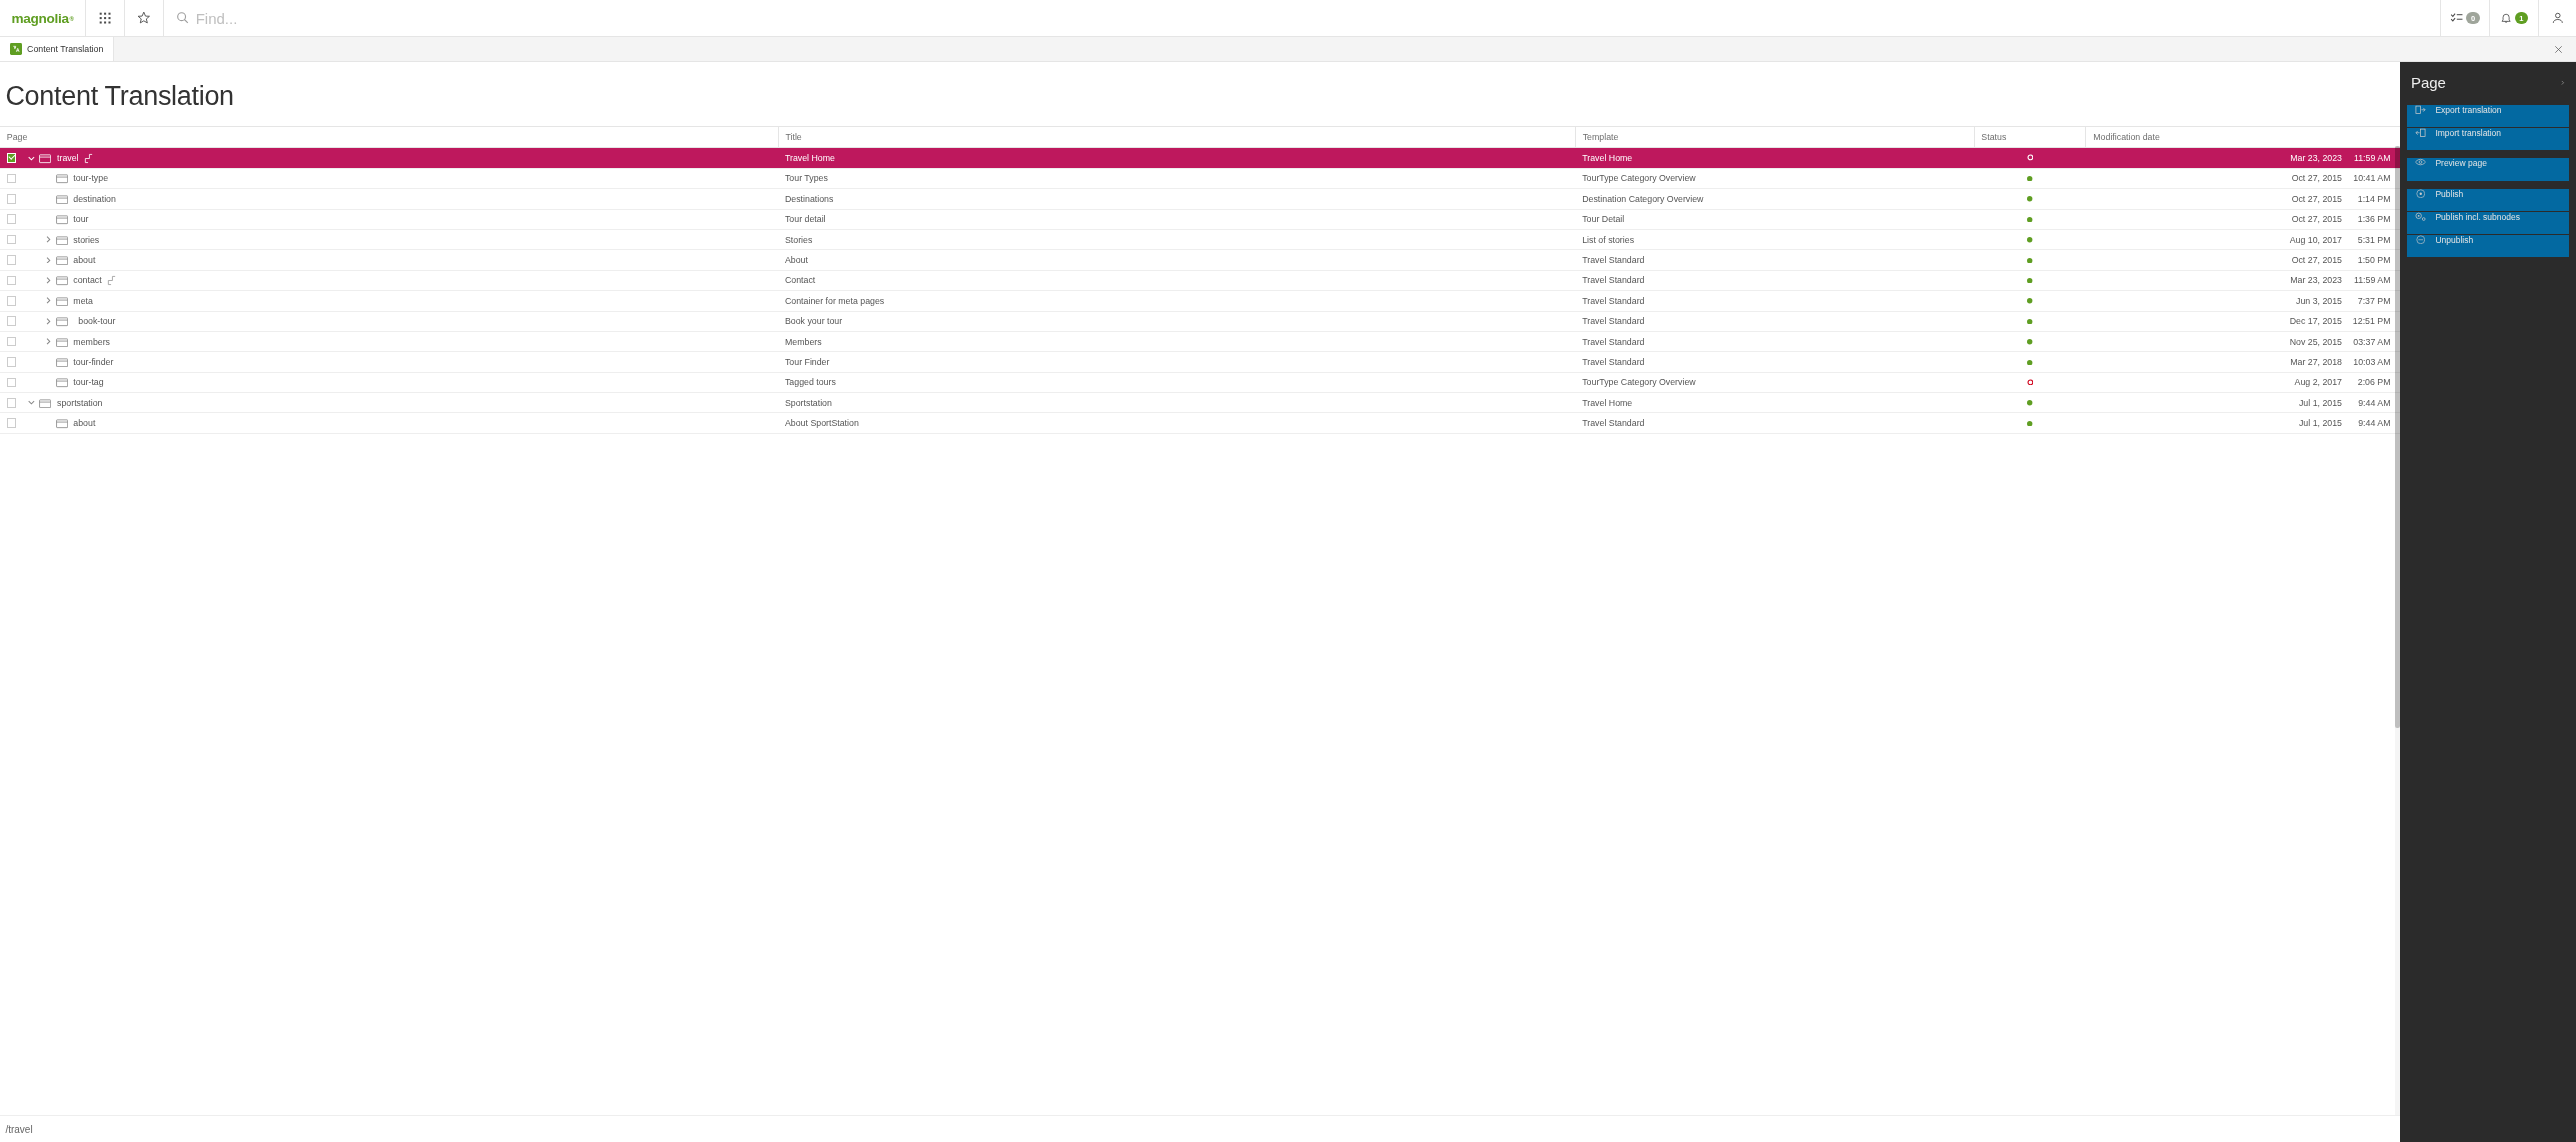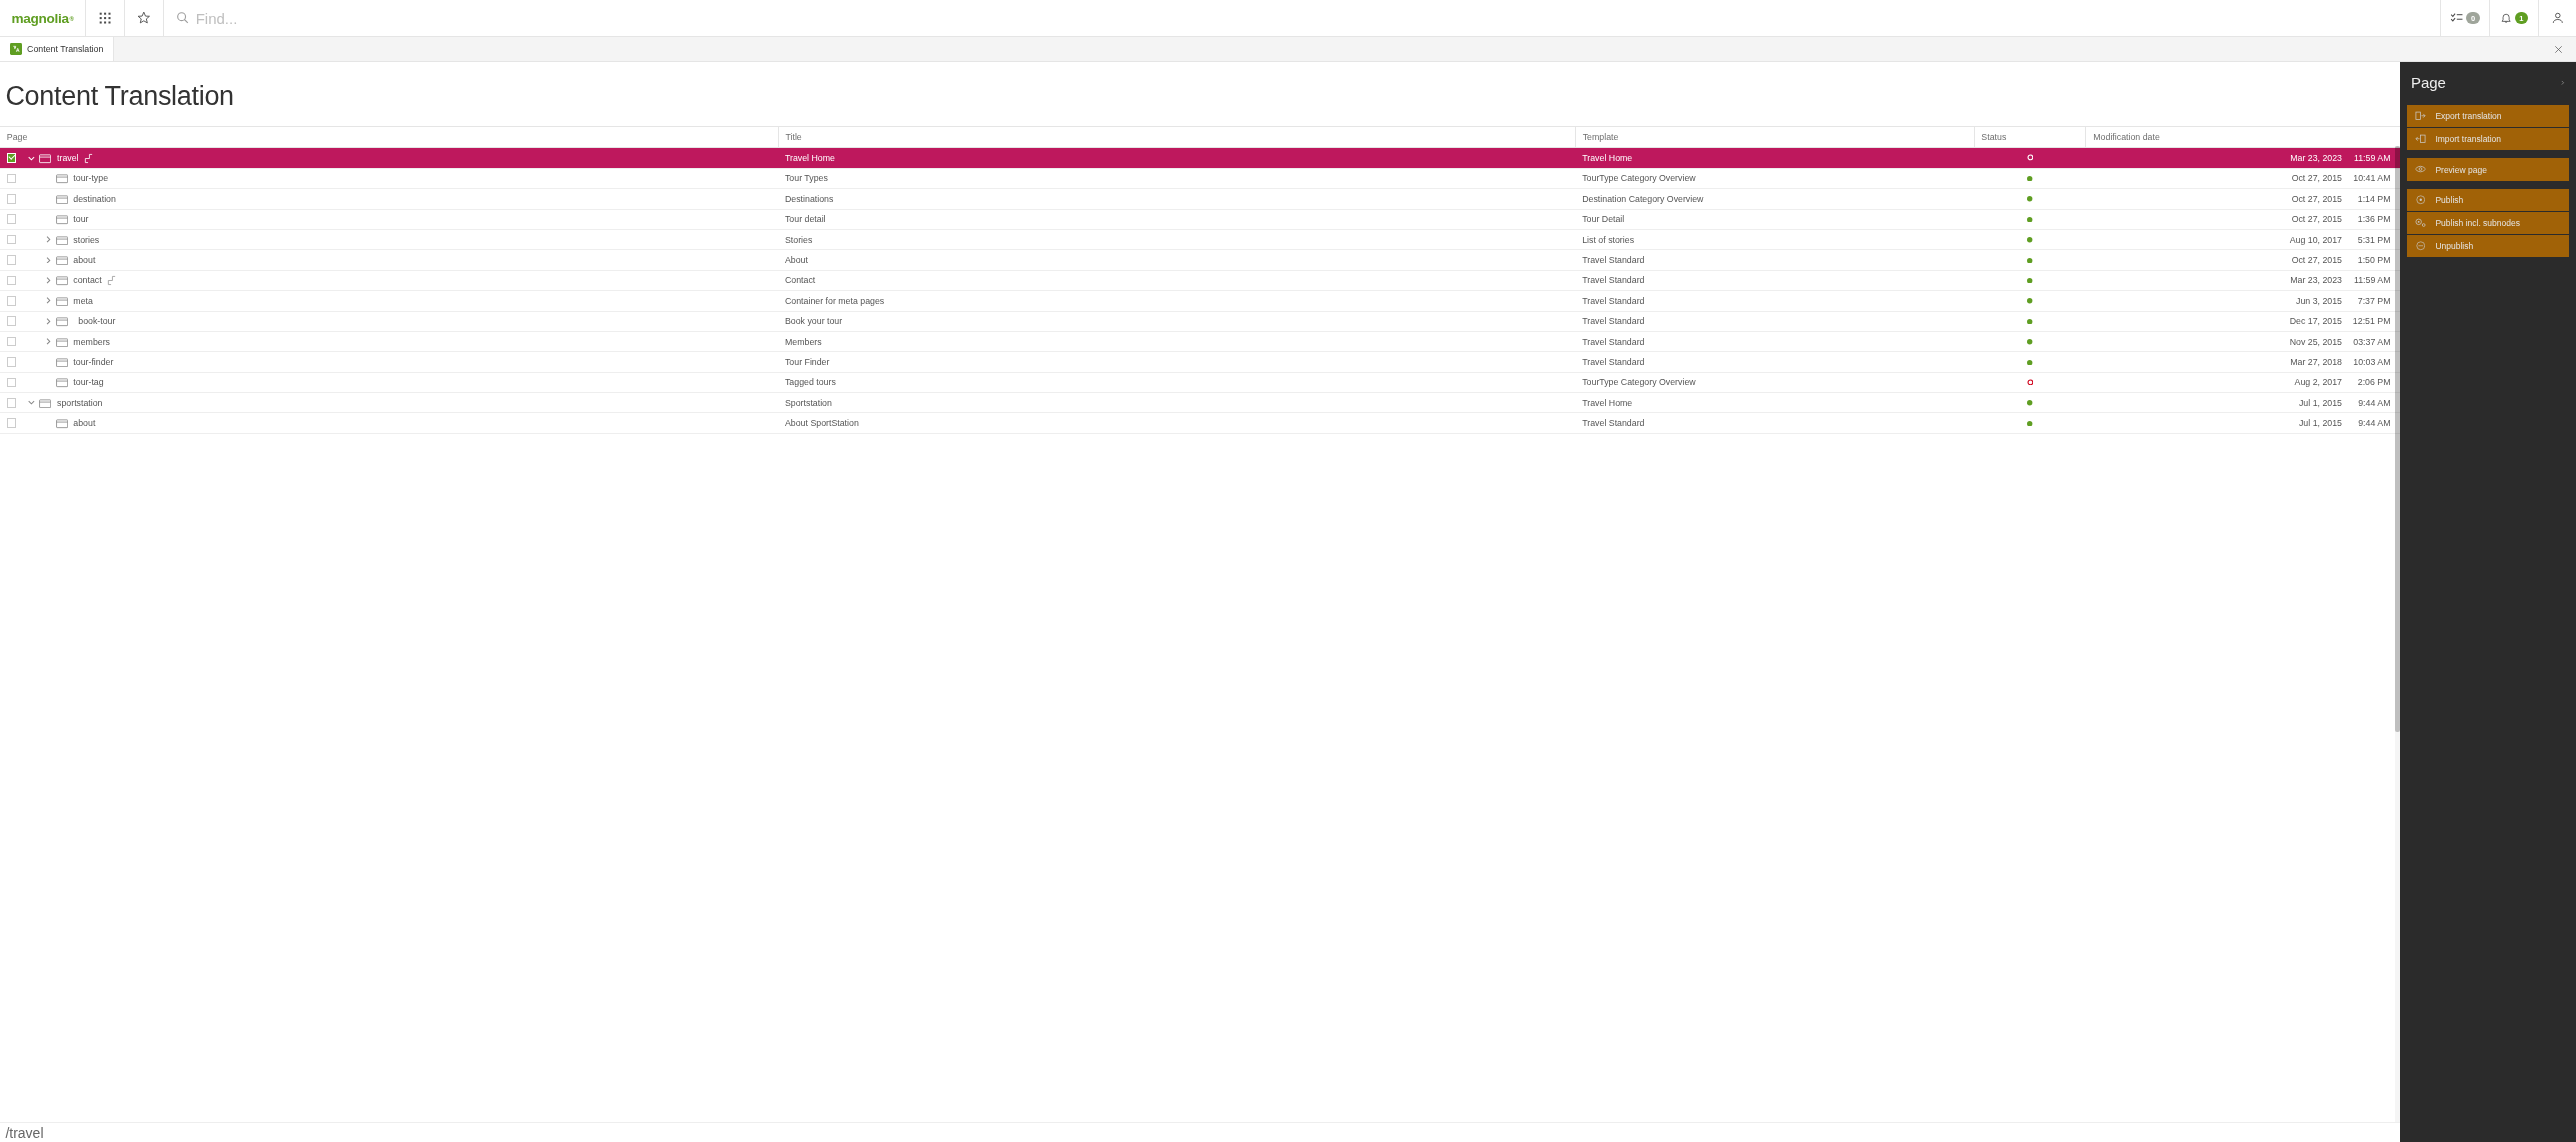--- a/index.html
+++ b/index.html
@@ -61,28 +61,28 @@
   .node-icon { width: 11px; height: 8.1px; flex-shrink: 0; }
   .node-icon svg { display: block; }
   .indent { display: inline-block; flex-shrink: 0; }
   .status-dot { display: inline-block; }
 
   
   .vscroll-fake { position: absolute; right: 0; top: 19.7px; bottom: 0; width: 4.8px; background: rgba(0,0,0,0.04); }
   .vscroll-thumb { position: absolute; right: 0; top: 0; width: 4.8px; height: 60%; background: rgba(0,0,0,0.22); border-radius: 2px; }
 
   
-  .status-bar { height: 20px; border-top: 0.7px solid #eee; display: flex; align-items: center; padding: 0 5.4px; font-size: 14px; color: #666; flex-shrink: 0; }
+  .status-bar { height: 27px; border-top: 0.7px solid #eee; display: flex; align-items: center; padding: 0 5.4px; font-size: 10px; color: #666; flex-shrink: 0; }
 
   
   .actions { width: 176px; background: #2b2b2b; color: #ddd; display: flex; flex-direction: column; padding: 12.2px 6.8px 6.8px 6.8px; flex-shrink: 0; overflow-y: auto; }
   .actions-header { display: flex; align-items: center; justify-content: space-between; padding: 0 4.1px 13.6px 4.1px; }
   .actions-title { font-size: 15px; font-weight: 400; color: #eee; }
   .action-group { display: flex; flex-direction: column; gap: 0.7px; margin-bottom: 8.1px; }
-  .action-item { background: #a16207; height: 22.4px; display: flex; align-items: center; padding: 0 8.1px; gap: 9.5px; font-size: 8.5px; color: #e5e5e5; cursor: pointer; }
+  .action-item { background: #0369a1; height: 22.4px; display: flex; padding: 0 8.1px; gap: 9.5px; font-size: 8.5px; color: #e5e5e5; cursor: pointer; }
   .action-item .a-ico { width: 11px; display: flex; justify-content: center; color: #ccc; }
 
   
   .inh-mark { display:inline-flex; margin-left:2.7px; color:#888; }
   tr.selected .inh-mark { color: rgba(255,255,255,0.85); }
 </style>
 </head>
 <body>
 
 <div class="top-header">

